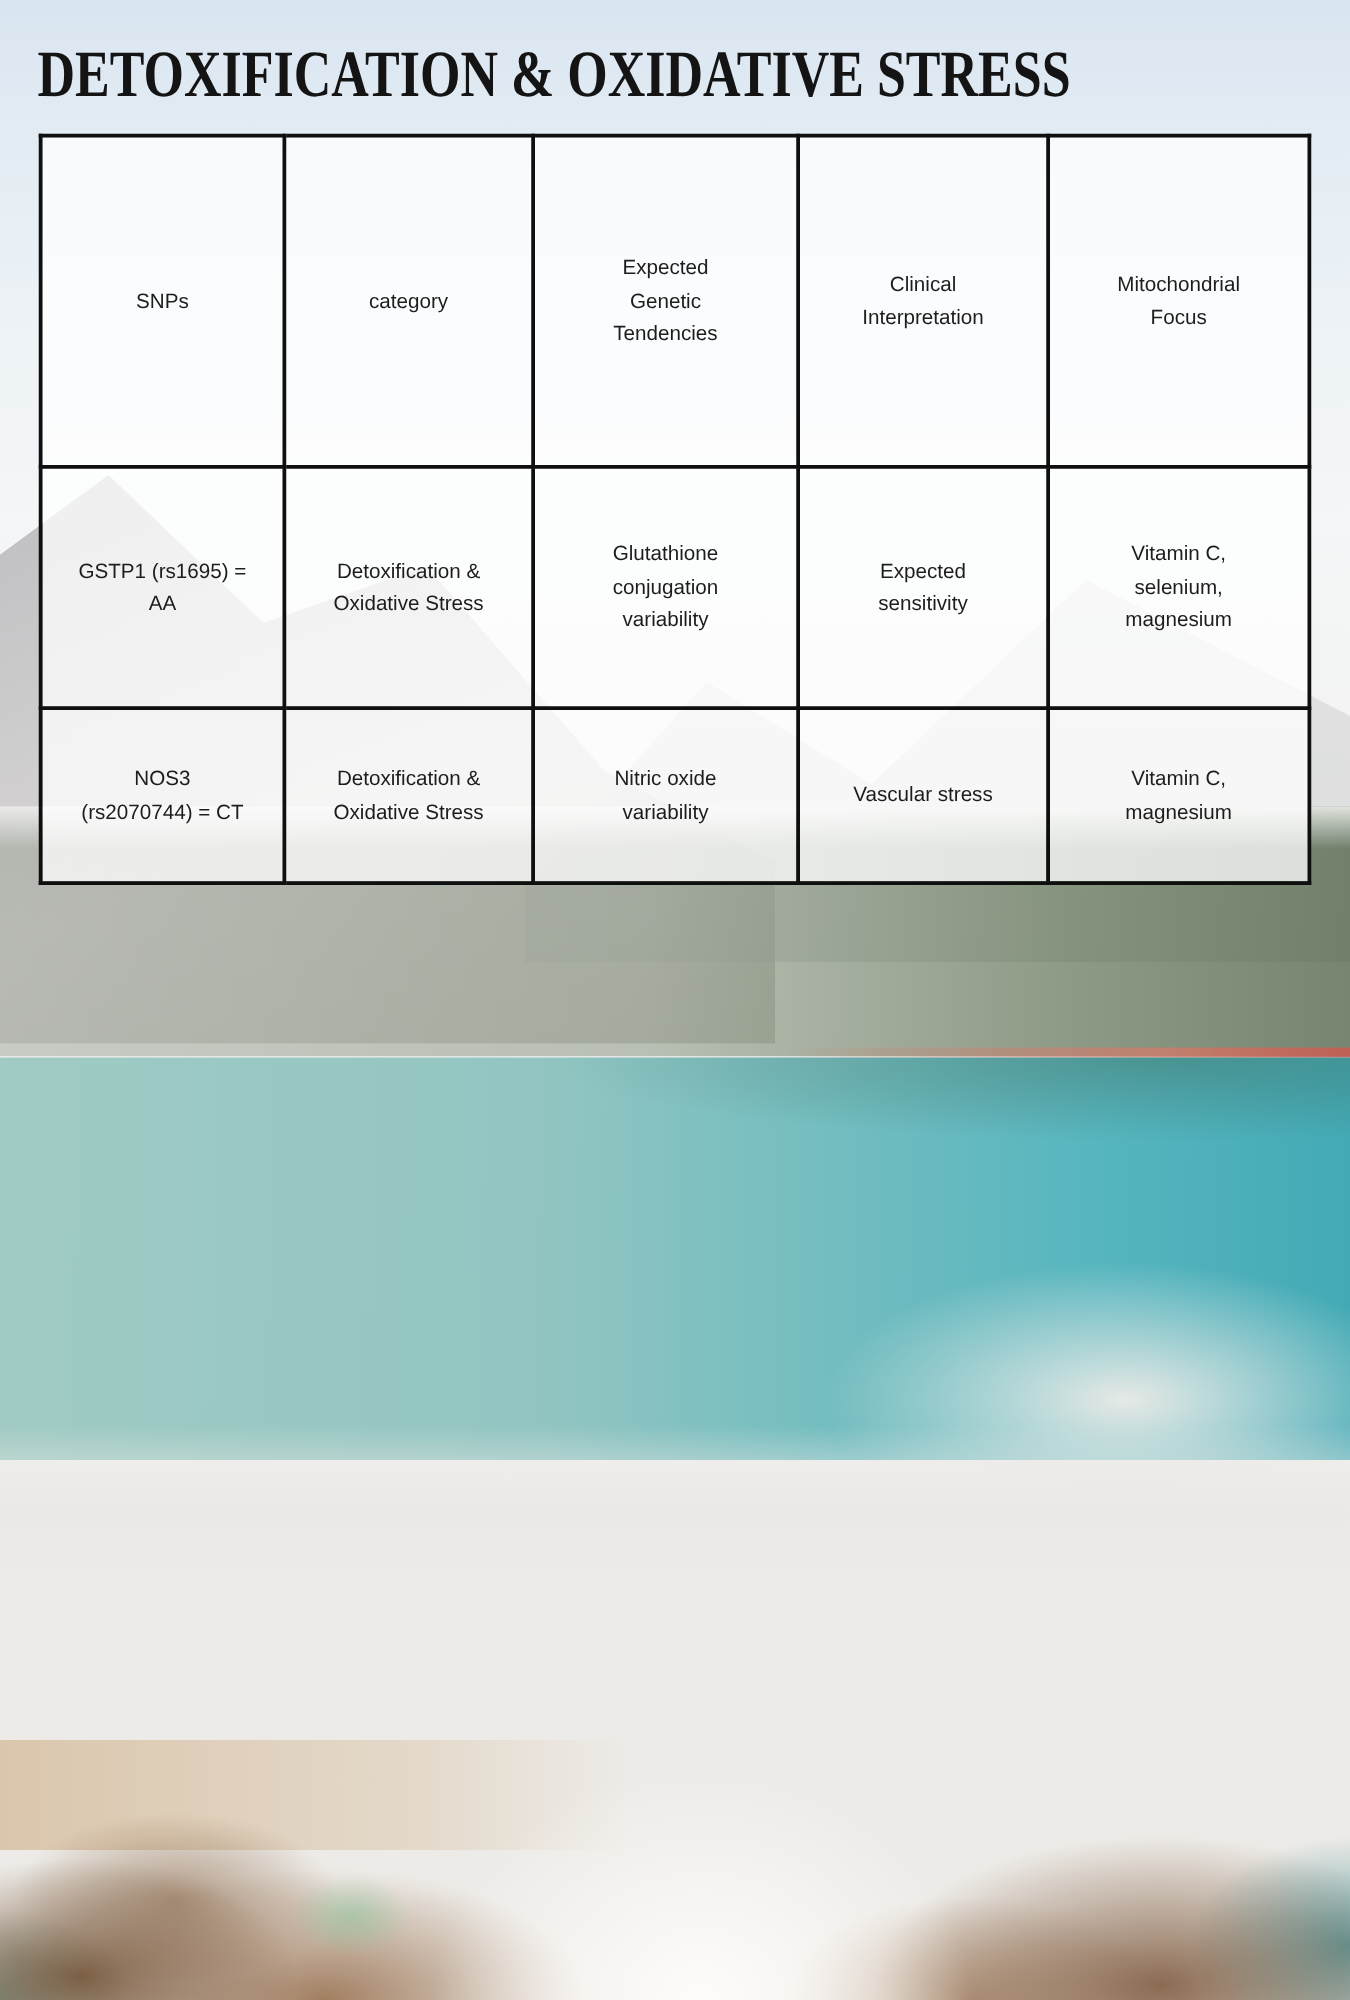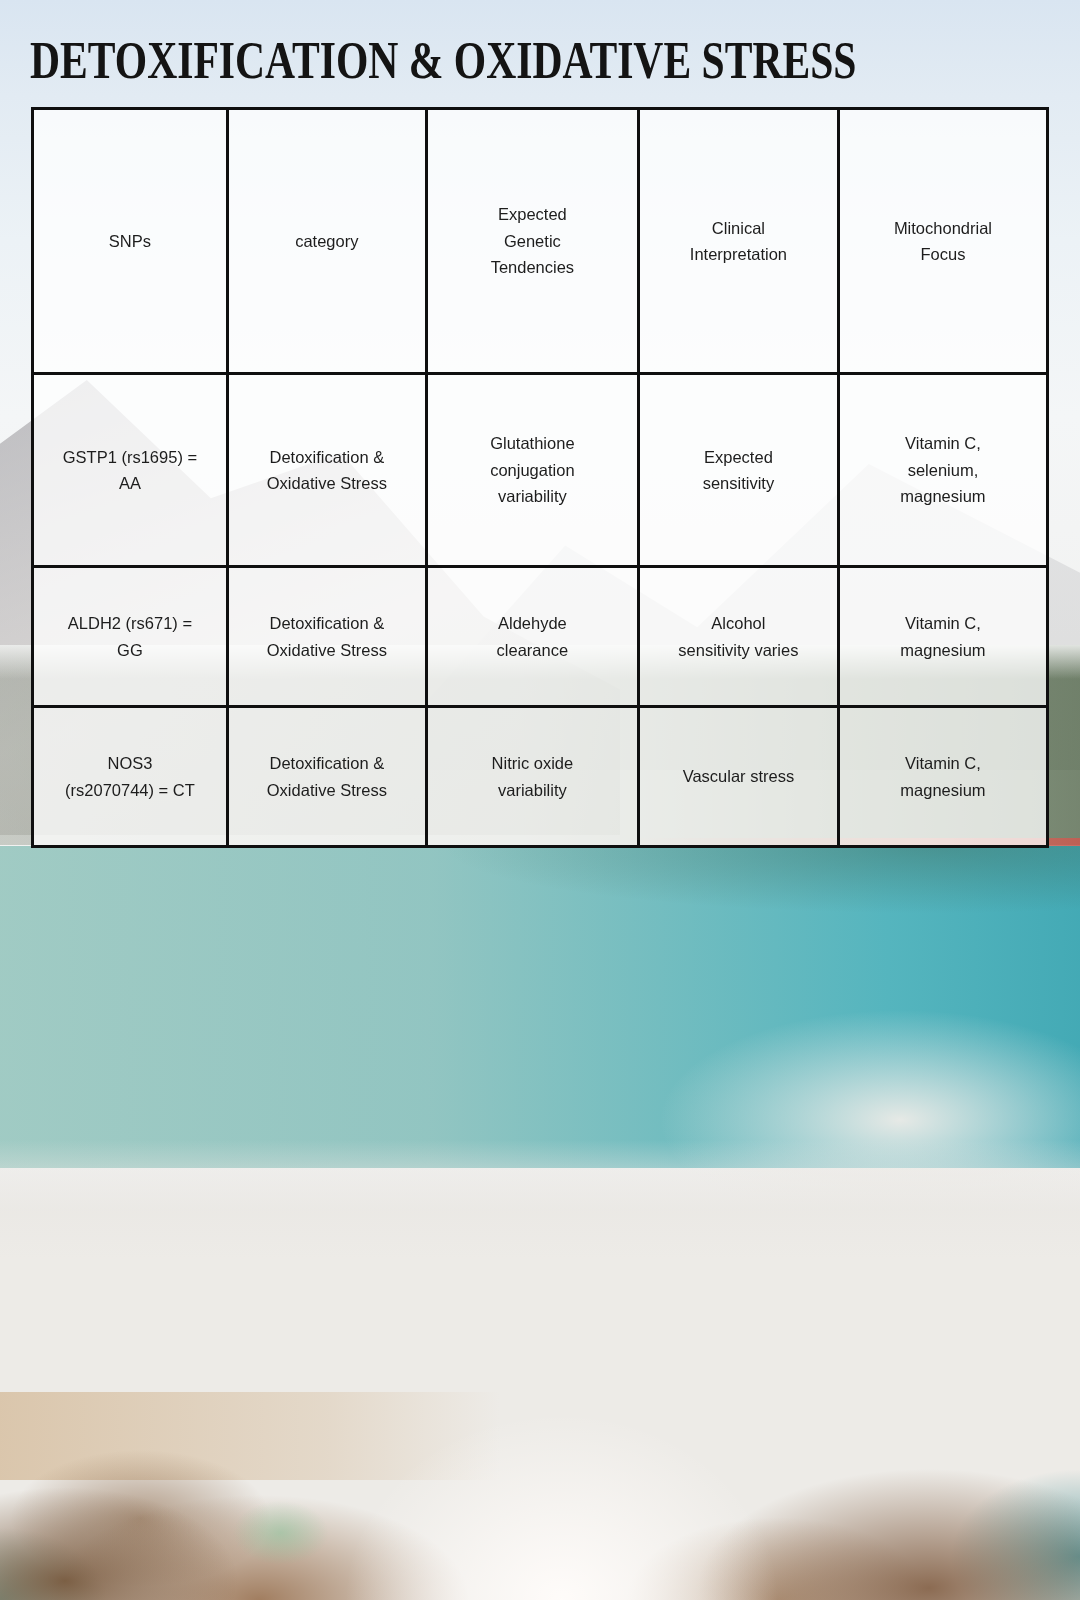--- a/index.html
+++ b/index.html
@@ -179,32 +179,20 @@
       <td>Glutathione
 conjugation
 variability</td>
       <td>Expected
 sensitivity</td>
       <td>Vitamin C,
 selenium,
 magnesium</td>
     </tr>
     <tr class="r-std">
-      <td>ALDH2 (rs671) =
-GG</td>
-      <td>Detoxification &amp;
-Oxidative Stress</td>
-      <td>Aldehyde
-clearance</td>
-      <td>Alcohol
-sensitivity varies</td>
-      <td>Vitamin C,
-magnesium</td>
-    </tr>
-    <tr class="r-std">
       <td>NOS3
 (rs2070744) = CT</td>
       <td>Detoxification &amp;
 Oxidative Stress</td>
       <td>Nitric oxide
 variability</td>
       <td>Vascular stress</td>
       <td>Vitamin C,
 magnesium</td>
     </tr>

